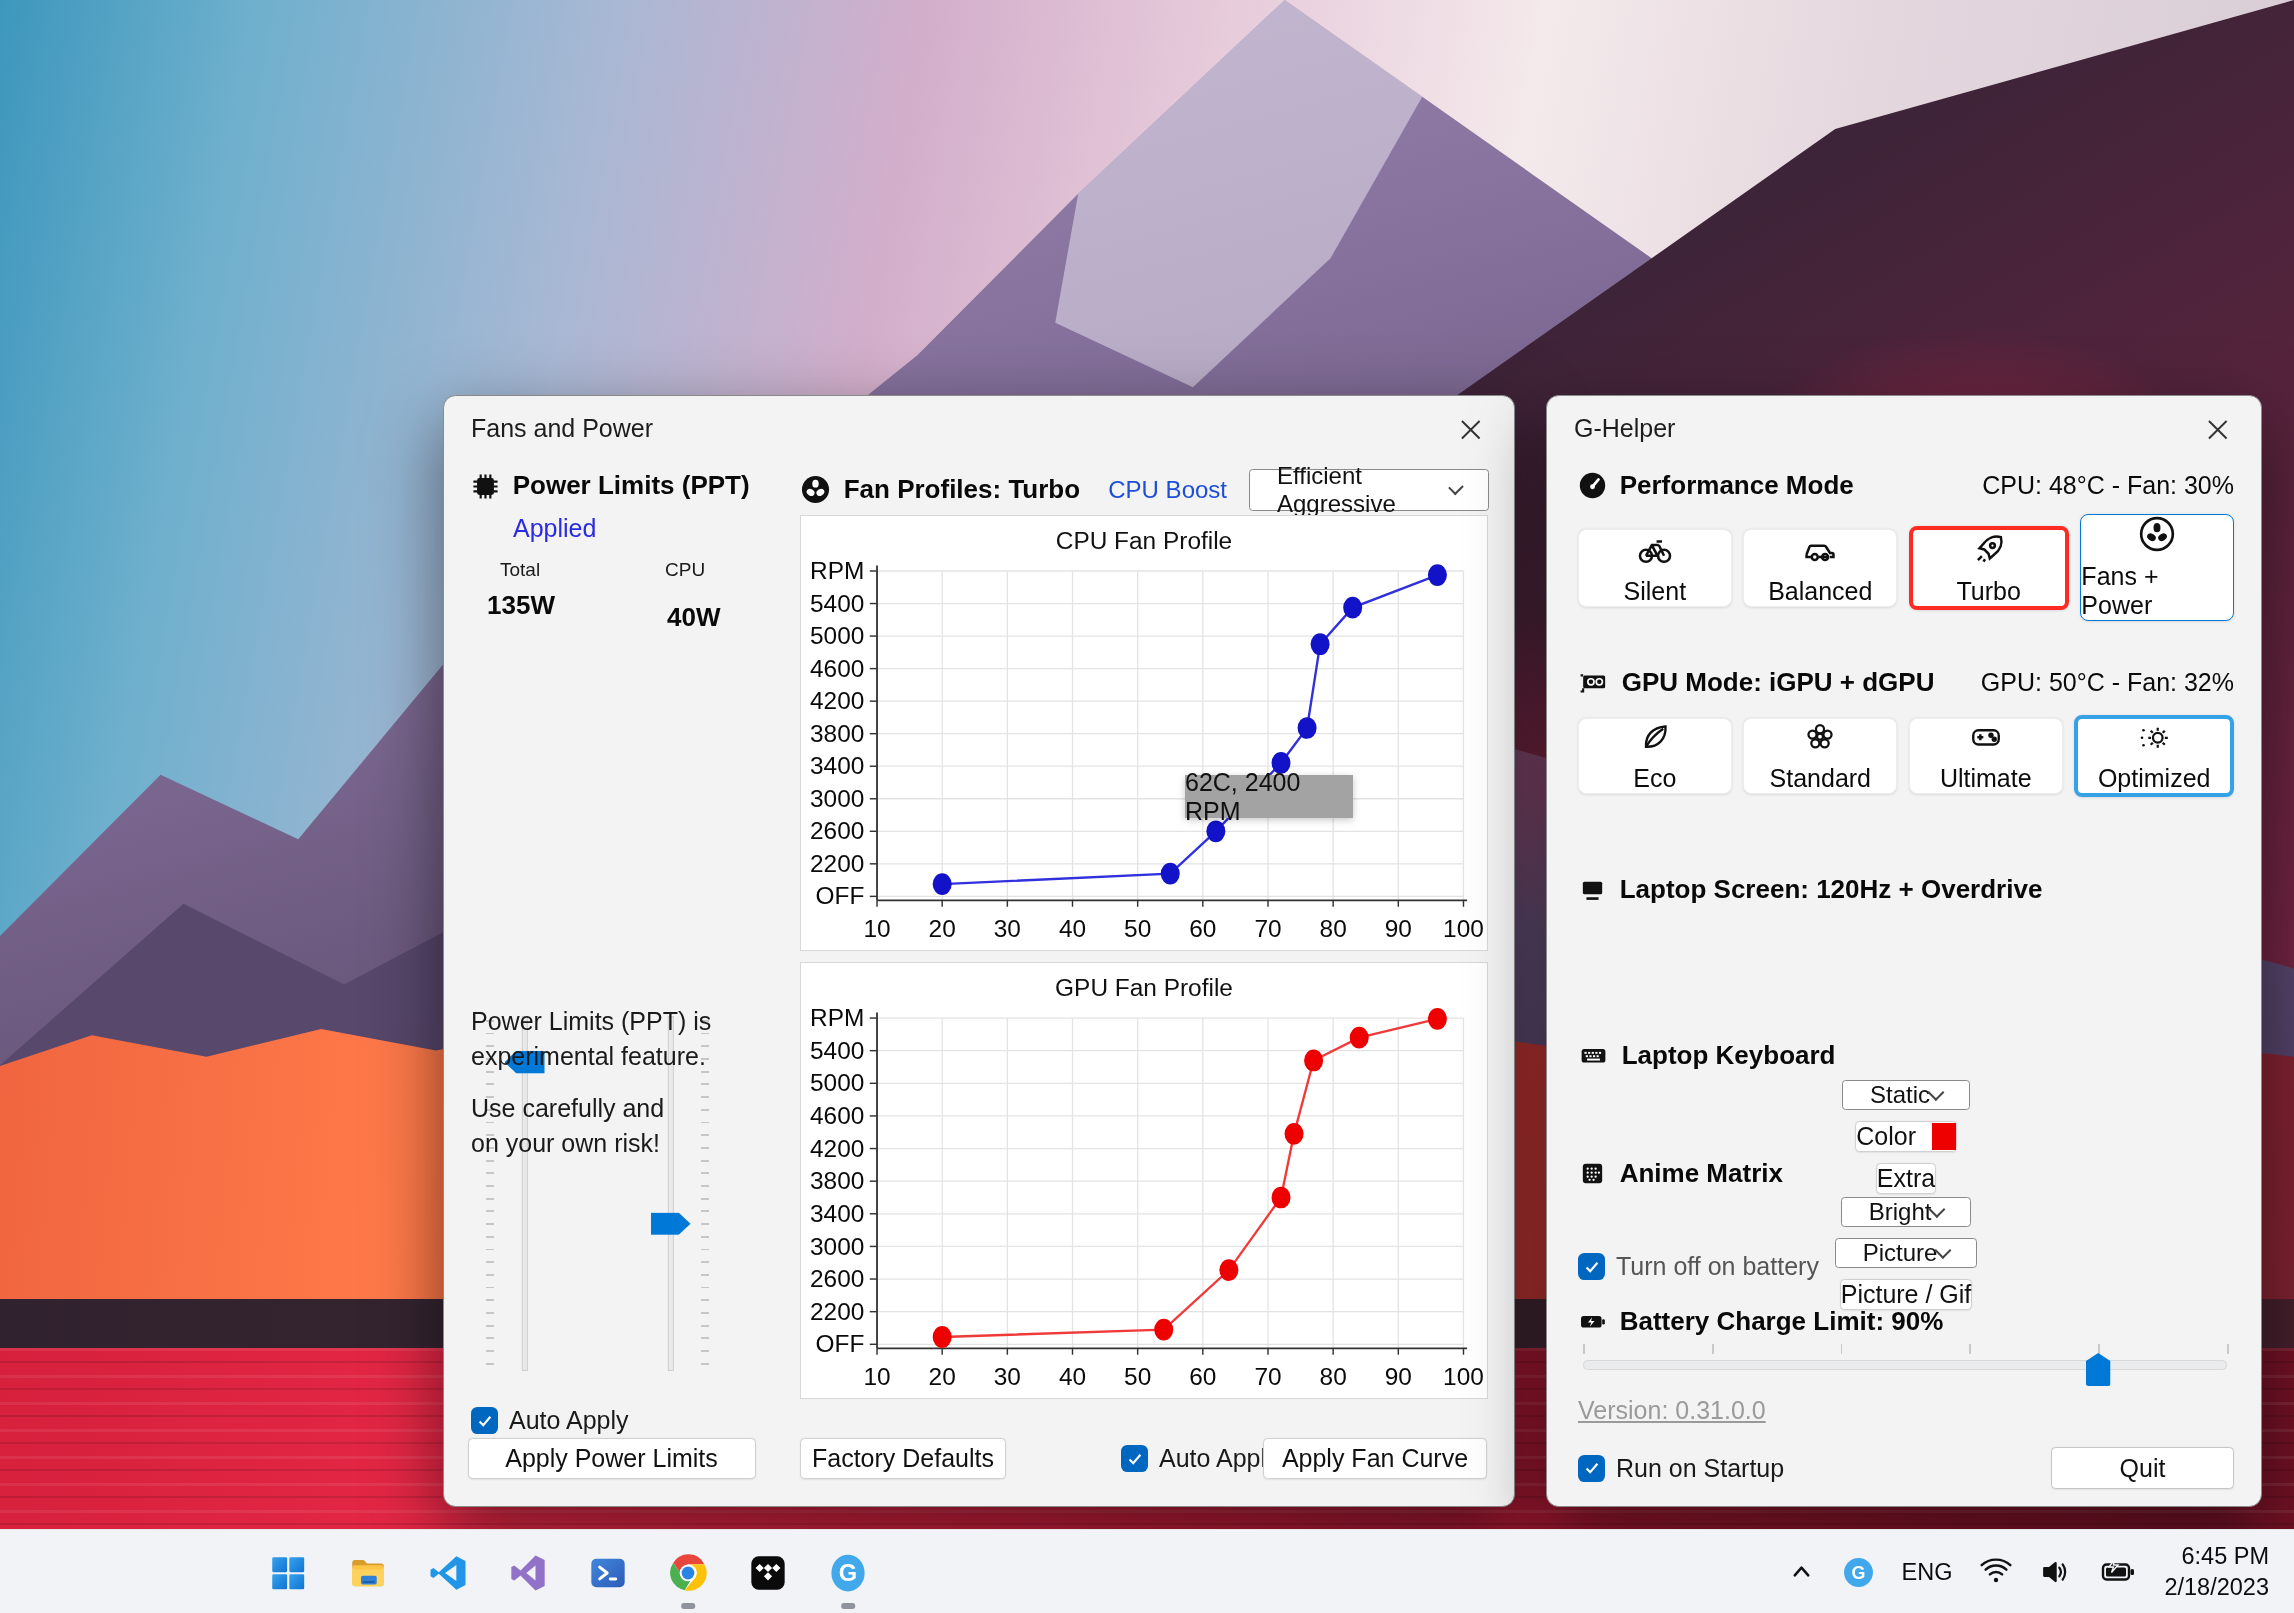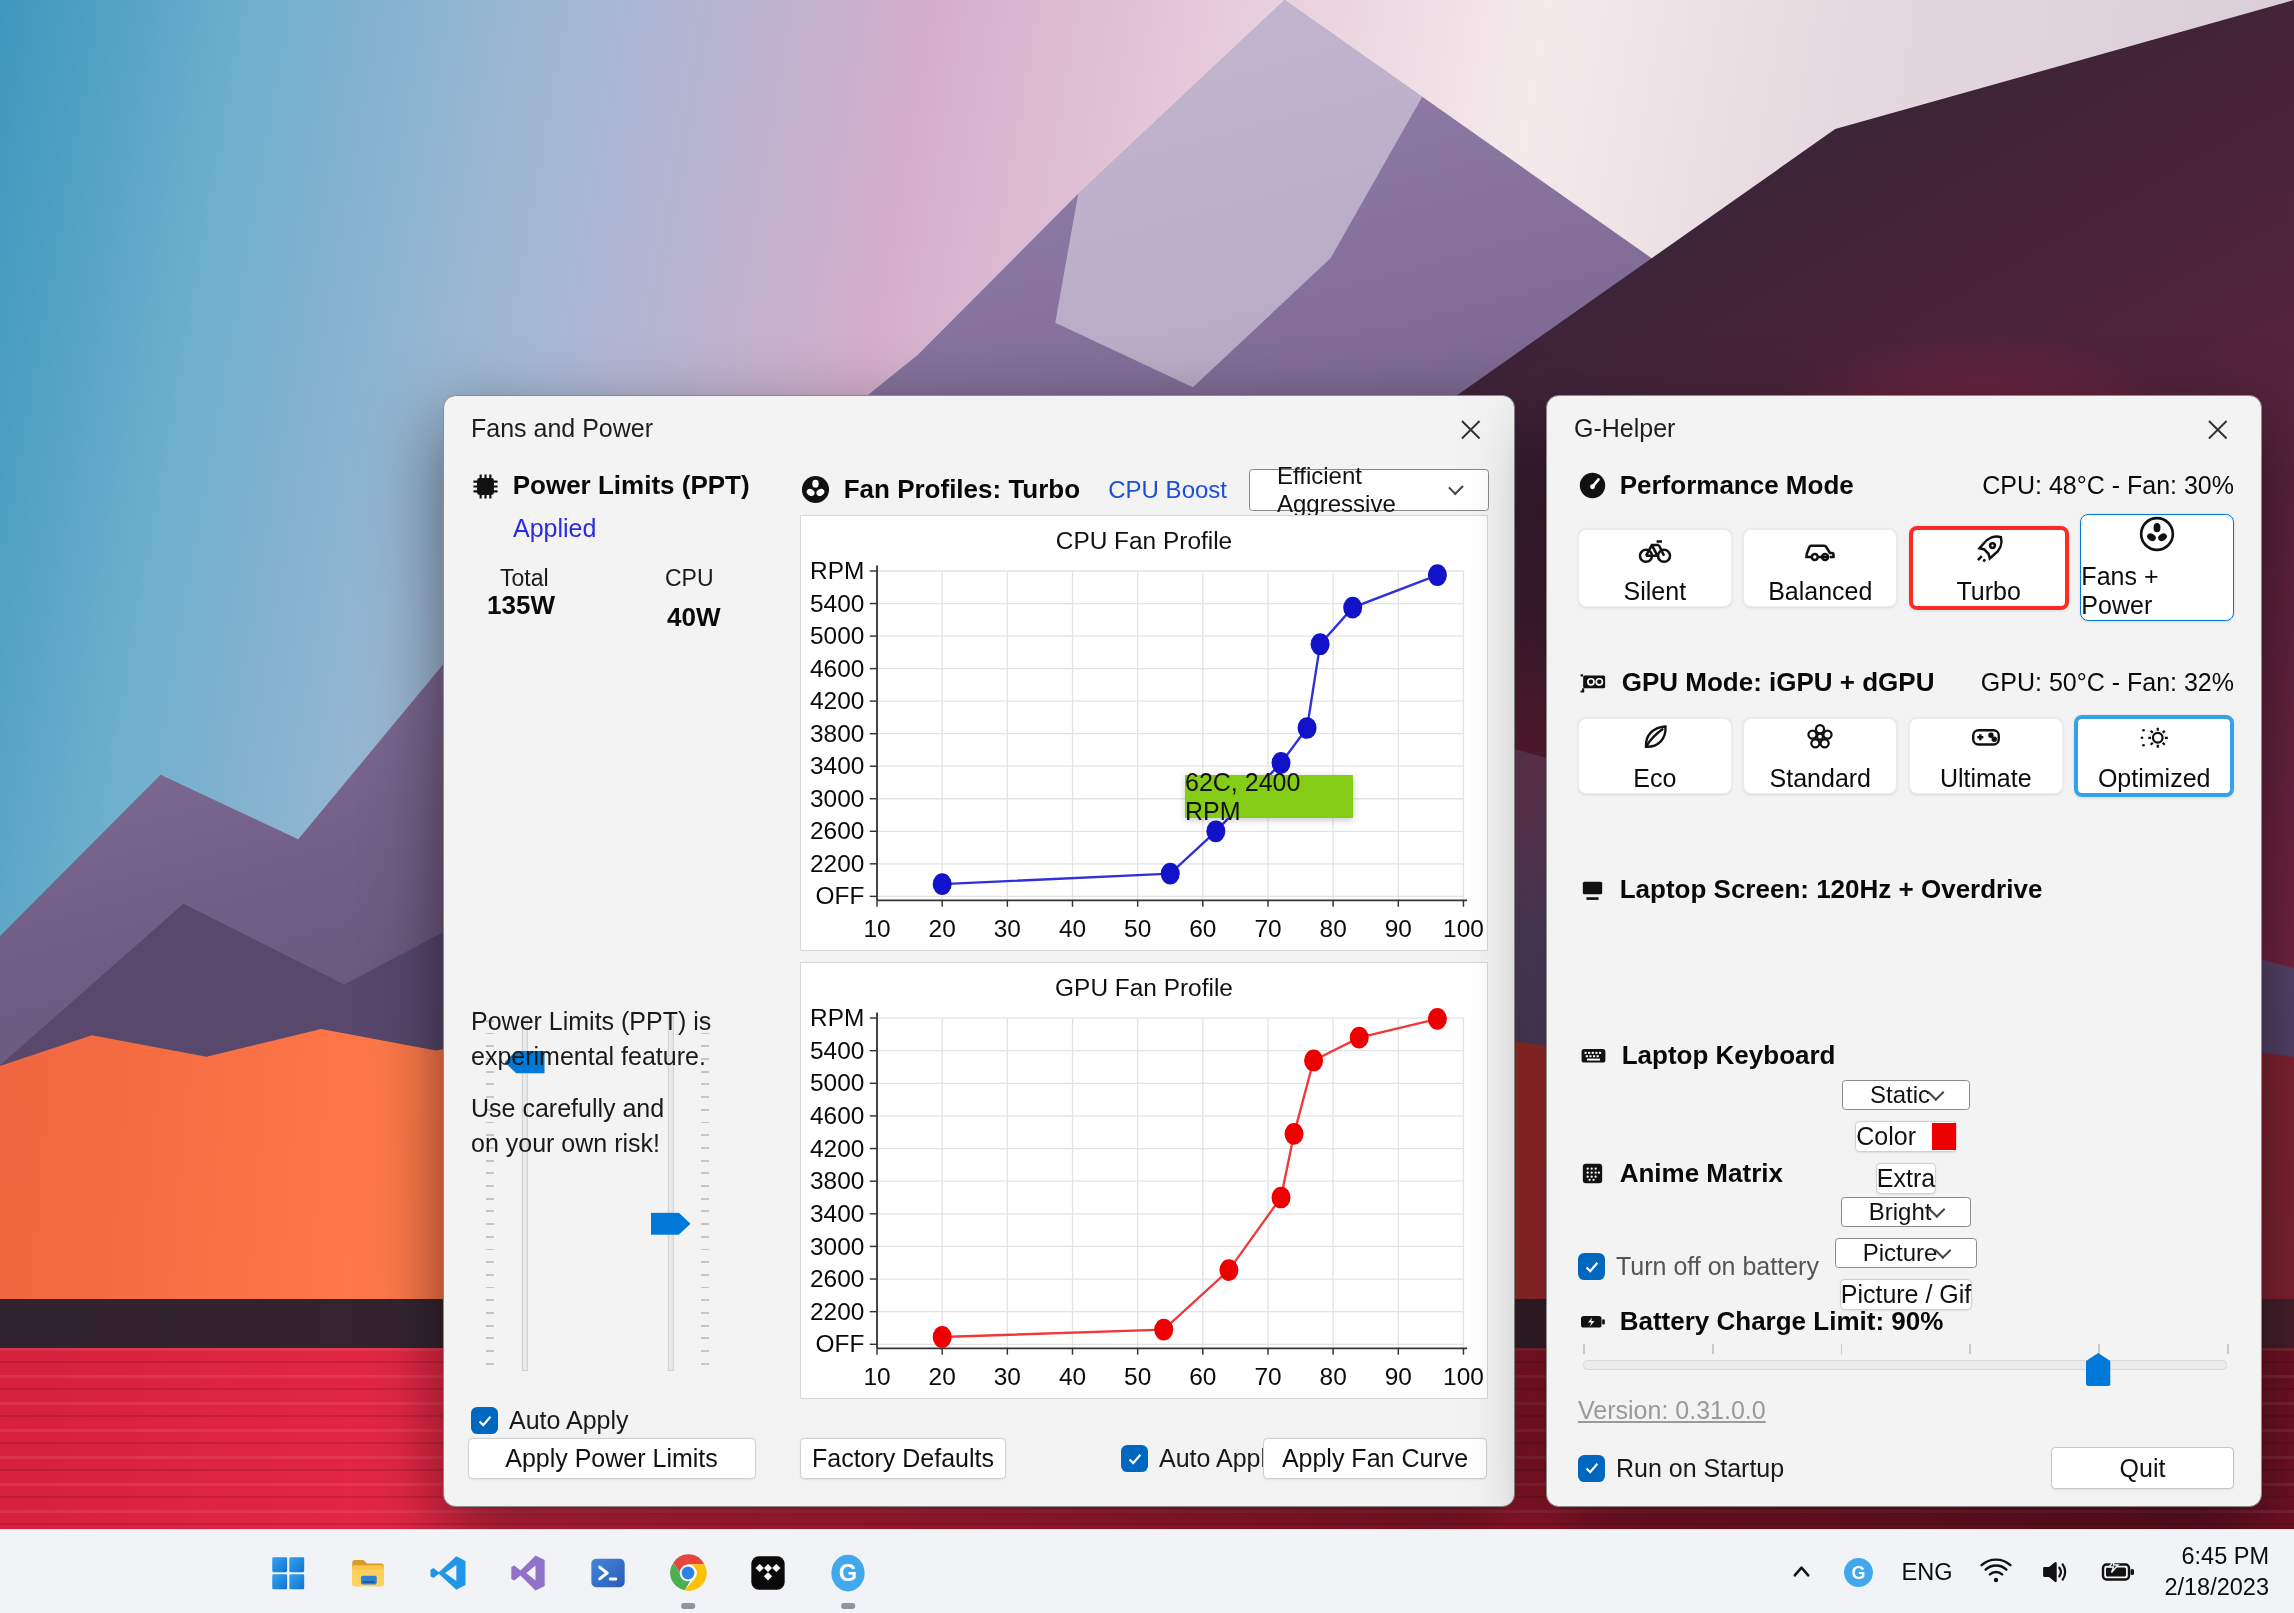--- a/index.html
+++ b/index.html
@@ -52,21 +52,21 @@
   .btn { background:#fff; border:0.9px solid #d0d0d0; border-radius:4.5px; display:flex; align-items:center; justify-content:center;
     font-size:25px; color:#111; box-shadow:0 0.9px 1.8px rgba(0,0,0,.08); }
 
   .combo { background:#fff; border:0.9px solid #8a8a8a; border-radius:3.6px; height:42px; display:flex; align-items:center;
     justify-content:space-between; padding:0 27px; font-size:24px; color:#111; }
   .chev { width:11.8px; height:11.8px; border-right:2.2px solid #444; border-bottom:2.2px solid #444; transform:rotate(45deg) translate(-1.8px,-1.8px); }
 
   
   .pl-header { position:absolute; left:27px; top:74px;align-items:flex-end; }
   .applied-link { position:absolute; left:69px; top:118px; font-size:25px; color:#2a2ae0; }
-  .lbl { position:absolute; font-size:23px; color:#1a1a1a;margin-top:6px; }
+  .lbl { position:absolute; font-size:19px; color:#1a1a1a; }
   .val { position:absolute; font-size:26px; font-weight:bold; color:#0a0a0a; }
 
   .vslider { position:absolute; top:620px; height:355px; width:81px; }
   .vs-total { left:483px; } 
   .vs-cpu   { left:630px; }
   .vtrack { position:absolute; left:50%; transform:translateX(-50%); top:0; bottom:0; width:6.3px; background:#e9e9e9; border:0.9px solid #cfcfcf; }
   .vticks { position:absolute; top:3.6px; bottom:3.6px; width:8.1px;
     background:repeating-linear-gradient(to bottom,#c6c6c6 0 1.8px, transparent 1.8px 12.7px); }
   .vticks.left  { left:1.8px; }
   .vticks.right { right:1.8px; }
@@ -79,21 +79,21 @@
   .fans-bottom-cb { position:absolute; left:27px; top:1010px; }
   .apply-power { position:absolute; left:23.5px; top:1042px; width:288px; height:41px; }
 
   .fp-header-row { position:absolute; left:356px; top:72px; width:689px; height:43px; display:flex; align-items:center; }
   .boost-label { margin-left:auto; font-size:24px; color:#1d4ed8; margin-right:22px; }
   .boost-combo { width:240px; }
 
   .chart-card { position:absolute; left:356px; width:688px; background:#fff; border:0.9px solid #d8d8d8; }
   .chart-cpu { top:119px; height:436px; }
   .chart-gpu { top:566px; height:437px; }
-  .tooltip { position:absolute; left:384px; top:259px; width:168px; height:43px; background:#84cc16;
+  .tooltip { position:absolute; left:384px; top:259px; width:168px; height:43px; background:#a3a3a3;
     box-shadow:0 1.8px 7.2px rgba(0,0,0,.22); display:flex; align-items:center; justify-content:center; font-size:25px; color:#111; }
 
   .factory-btn { position:absolute; left:356px; top:1042px; width:206px; height:41px; }
   .curve-cb { position:absolute; left:677px; top:1048px; }
   .apply-curve { position:absolute; left:819px; top:1042px; width:224px; height:41px; }
 
   
   .gh-row { position:absolute; left:31px; right:27px; display:flex; align-items:center; }
   .gh-status { margin-left:auto; font-size:25px; color:#0a0a0a; font-weight:normal; }
   .mode-row { gap:11.8px; }

